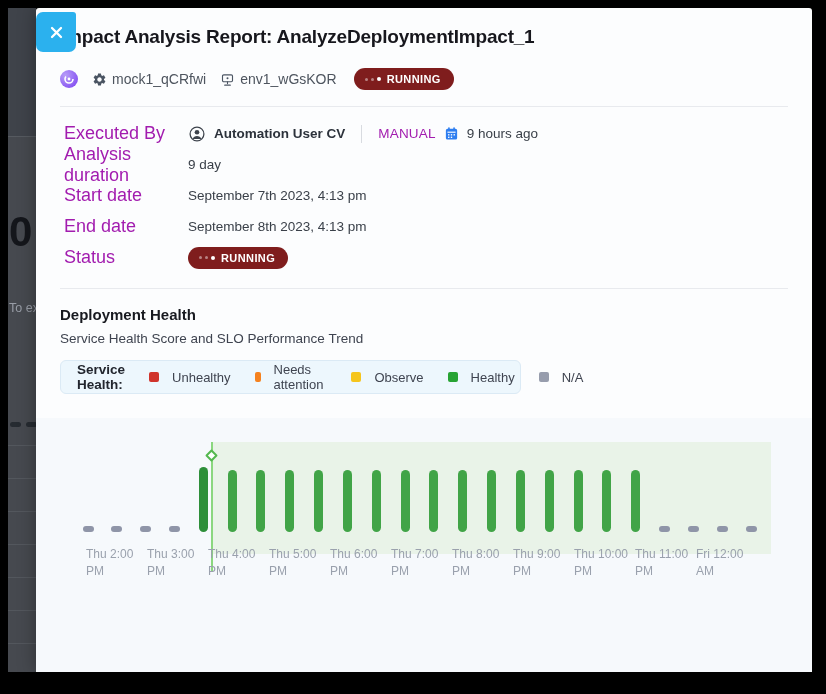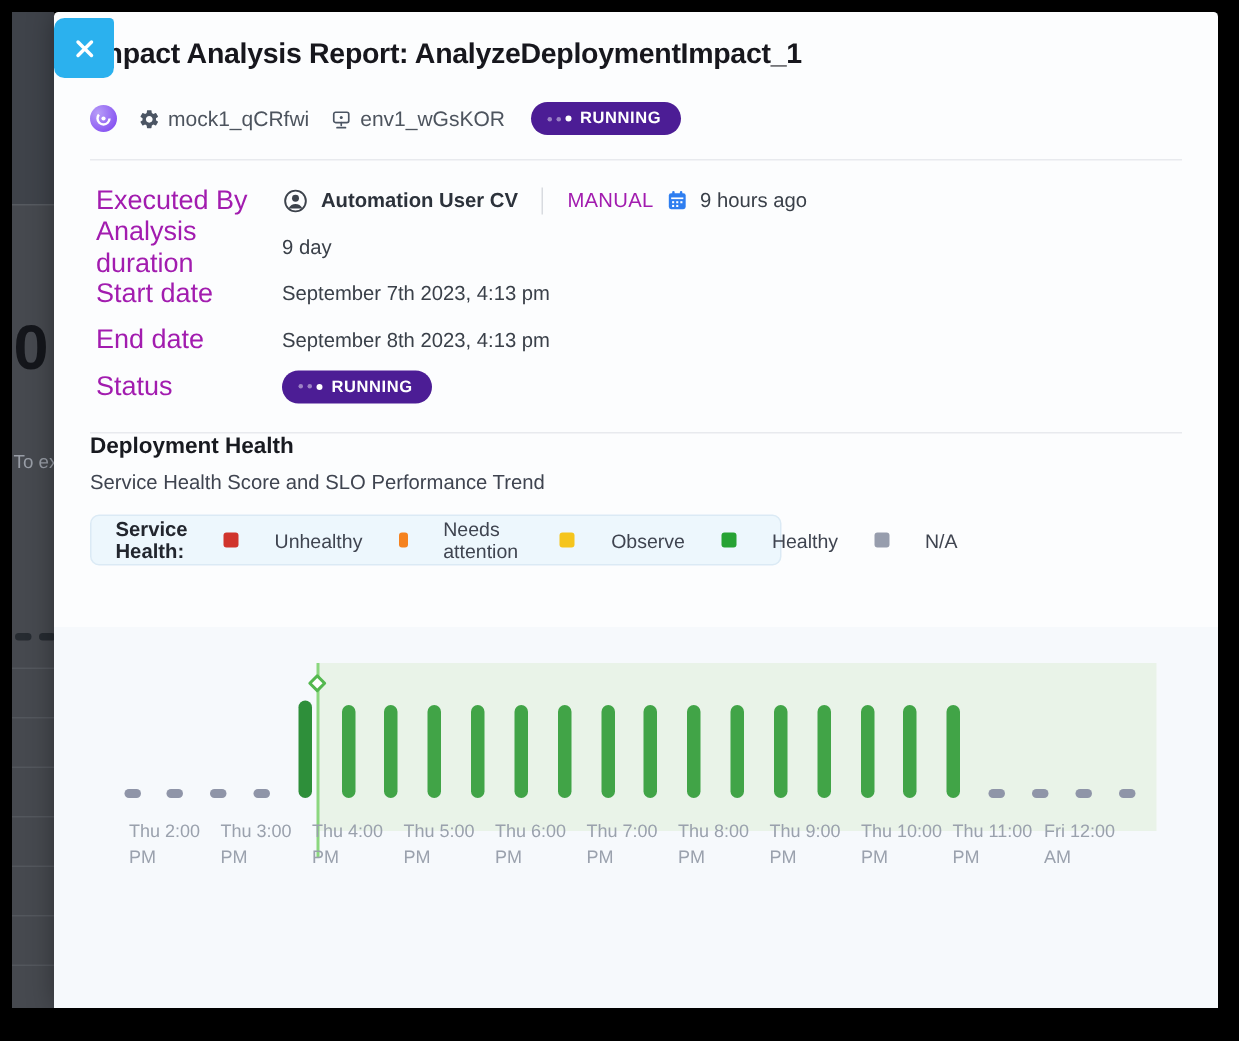--- a/index.html
+++ b/index.html
@@ -19,44 +19,44 @@
   .modal { position:absolute; left:36px; top:8px; width:776px; height:664px; background:#fcfdfe; border-radius:3px; box-shadow:0 0 18px rgba(0,0,0,.35); }
   .close-btn { position:absolute; left:0; top:4px; width:40px; height:40px; background:#2bb1ee; border:none; border-radius:7px 3px 7px 7px; cursor:pointer; display:flex; align-items:center; justify-content:center; }
 
   .pad { padding:0 24px; }
   .m-title { padding-top:16px; font-size:19px; line-height:26px; font-weight:700; color:#17171d; letter-spacing:-.2px; }
 
   .meta-row { margin-top:17px; display:flex; align-items:center; gap:7px; height:24px; }
   .avatar { width:18px; height:18px; border-radius:50%; background:radial-gradient(circle at 30% 30%, #b79df8, #7a3ff0); position:relative; flex:0 0 auto; }
   .avatar svg { position:absolute; left:3px; top:3px; }
   .chip { display:flex; align-items:center; gap:5px; margin-left:7px; font-size:14px; color:#4d545e; }
-  .pill { display:inline-flex; align-items:center; gap:6px; background:#4c1d95; color:#fff; font-size:11px; font-weight:700; letter-spacing:.4px; border-radius:12px; padding:5px 13px 5px 11px; margin-left:10px; }
+  .pill { display:inline-flex; align-items:center; gap:6px; background:#7f1d1d; color:#fff; font-size:11px; font-weight:700; letter-spacing:.4px; border-radius:12px; padding:5px 13px 5px 11px; margin-left:10px; }
   .pill .dots { display:inline-flex; align-items:center; gap:3px; }
   .pill .dots i { display:block; width:3px; height:3px; border-radius:50%; background:#fff; opacity:.45; }
   .pill .dots i:last-child { width:4px; height:4px; opacity:1; }
 
   .divider { margin:15px 24px 0; height:1px; background:#e8eaee; }
 
   .sec-h2 { margin-top:16px; font-size:17px; font-weight:700; color:#181a20; }
 
   .detail-rows { margin-top:11px; }
   .d-row { display:flex; align-items:center; height:31px; padding-left:4px; }
   .d-label { width:124px; flex:0 0 auto; font-size:18px; color:#a21caf; }
   .d-value { font-size:13.5px; color:#3a4049; display:flex; align-items:center; gap:8px; }
   .d-user { font-weight:600; color:#2c323b; }
   .vsep { width:1px; height:18px; background:#d8dbe0; margin:0 8px; }
   .d-manual { font-weight:500; letter-spacing:.2px; color:#a21caf; }
   .d-row .pill { margin-left:0; }
 
-  .h3 { font-size:15px; font-weight:700; color:#181a20; }
+  .h3 { margin-top:17px; font-size:15px; font-weight:700; color:#181a20; }
   .h-sub { margin-top:8px; font-size:13.5px; color:#3f4450; }
 
   .legend-box { margin-top:14px; width:461px; height:34px; background:#edf7fd; border:1px solid #dbeaf5; border-radius:6px; display:flex; align-items:center; padding-left:16px; gap:24px; }
   .legend-title { font-size:13.5px; font-weight:700; color:#22262e; }
-  .lg-item { display:inline-flex; align-items:center; gap:24px; font-size:13px; color:#3f4450; }
+  .lg-item { display:inline-flex; align-items:center; gap:13px; font-size:13px; color:#3f4450; }
   .lg-item .sw { display:block; width:10px; height:10px; border-radius:2px; }
 
   
   .chart-panel { position:absolute; left:0; right:0; top:410px; bottom:0; background:#f6f9fc; }
   .plot { position:absolute; left:7px; top:16px; width:728px; height:146px; }
   .window-region { position:absolute; left:169px; top:8px; width:559px; height:112px; background:#e9f3e8; }
   .marker-line { position:absolute; left:168px; top:8px; width:2px; height:130px; background:#8bd77f; }
   .marker-diamond { position:absolute; left:163.5px; top:17px; width:9px; height:9px; background:#fff; border:2px solid #54b84f; transform:rotate(45deg); border-radius:1px; }
   .bar { position:absolute; }
   .bar-healthy { top:36px; width:9px; height:62px; border-radius:4.5px; }

